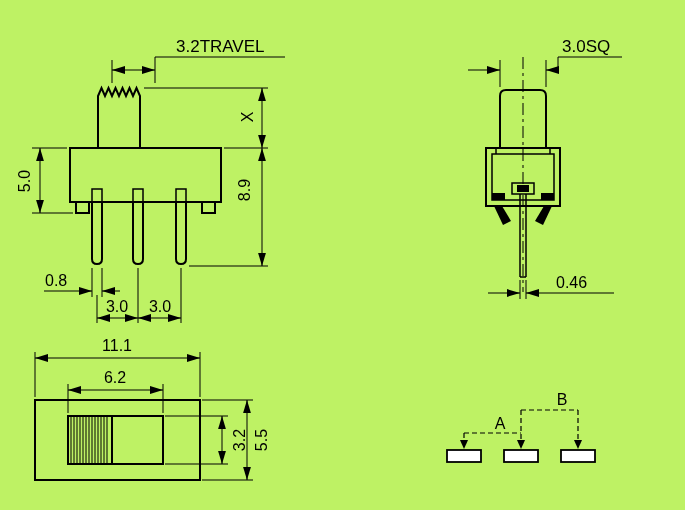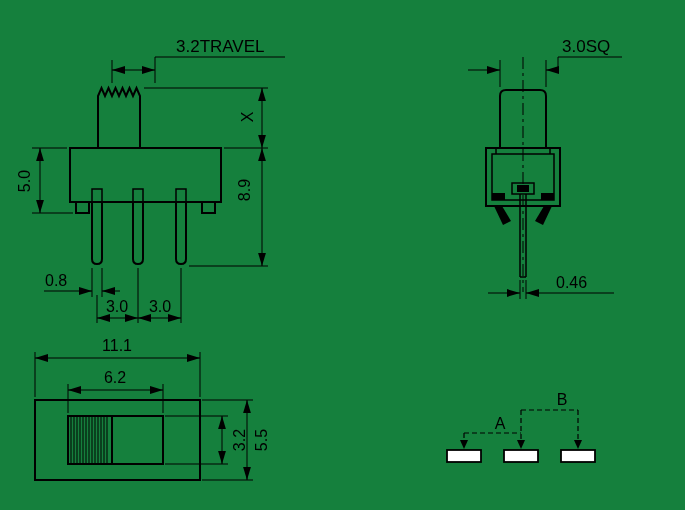--- a/index.html
+++ b/index.html
@@ -1,16 +1,16 @@
 <!DOCTYPE html>
 <html><head>
 <meta charset="utf-8">
 <style>
   html,body{margin:0;padding:0;background:#ffffff;}
-  .page{position:relative;width:685px;height:510px;background:#15803d;overflow:hidden;}
+  .page{position:relative;width:685px;height:510px;background:#bef264;overflow:hidden;}
   svg{display:block;}
   text{font-family:"Liberation Sans","DejaVu Sans",sans-serif;fill:#000;}
   .obj{stroke:#000;stroke-width:2;fill:none;}
   .thin{stroke:#000;stroke-width:1.5;fill:none;}
   .dim{stroke:#000;stroke-width:1;fill:none;}
   .hatch{stroke:#000;stroke-width:1;fill:none;}
   .solid{fill:#000;stroke:none;}
 </style>
 </head>
 <body>

